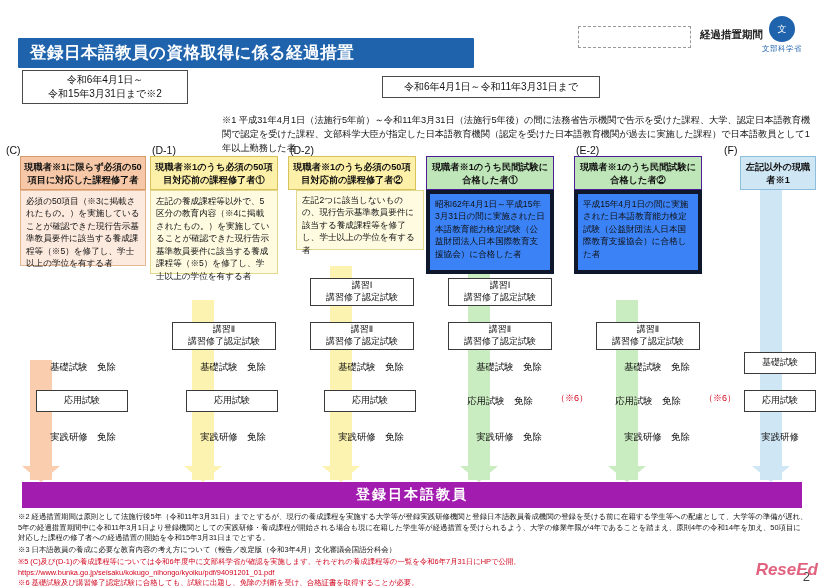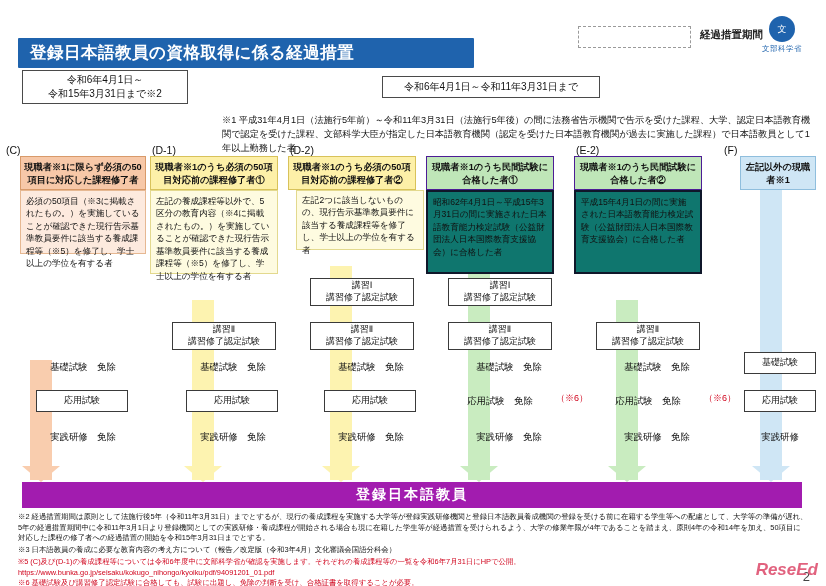--- a/index.html
+++ b/index.html
@@ -78,21 +78,21 @@
     position:absolute; font-size:8.6px; line-height:1.45; color:#111;
     padding:4px 5px; text-align:left;
   }
 
   
   .c-orange-h { background:#f7c8a8; border:1px solid #d89a6a; }
   .c-orange-b { background:#fdeade; border:1px solid #e6b892; }
   .c-yellow-h { background:#fdf0a8; border:1px solid #d8c25a; }
   .c-yellow-b { background:#fefbe0; border:1px solid #e3d98e; }
   .c-green-h  { background:#bfe6b8; border:1px solid #4c1d95; }
-  .c-green-b  { background:#0f766e; border:2px solid #0f172a; }
+  .c-green-b  { background:#3b82f6; border:4px solid #0f172a; }
   .c-blue-h   { background:#cfe6f5; border:1px solid #8fbedd; }
 
   
   .flow-box {
     position:absolute; text-align:center; font-size:9px; line-height:1.3;
     color:#111; background:#ffffff; border:1px solid #3a3a3a;
     display:flex; align-items:center; justify-content:center;
     padding:2px;
   }
   .flat-text {
@@ -169,21 +169,21 @@
   <div class="band" style="left:616px; top:300px; width:22px; height:180px; background:#c9ecc0;"></div>
   <div class="band" style="left:608px; top:466px; width:0;height:0;border-left:19px solid transparent;border-right:19px solid transparent;border-top:16px solid #c9ecc0;"></div>
 
   <div class="band" style="left:760px; top:190px; width:22px; height:290px; background:#cfe6f5;"></div>
   <div class="band" style="left:752px; top:466px; width:0;height:0;border-left:19px solid transparent;border-right:19px solid transparent;border-top:16px solid #cfe6f5;"></div>
 
   <div class="col-letter" style="left:6px; top:144px;">(C)</div>
   <div class="col-head c-orange-h" style="left:20px; top:156px; width:126px; height:34px;">
     <span>現職者※1に限らず必須の50項目に対応した課程修了者</span>
   </div>
-  <div class="col-body c-orange-b" style="left:20px; top:190px; width:126px; height:64px;">
+  <div class="col-body c-orange-b" style="left:20px; top:190px; width:126px; height:76px;">
     <span>必須の50項目（※3に掲載されたもの。）を実施していることが確認できた現行告示基準教員要件に該当する養成課程等（※5）を修了し、学士以上の学位を有する者</span>
   </div>
 
   <div class="flat-text" style="left:20px; top:358px; width:126px; height:18px;">基礎試験　免除</div>
   <div class="flow-box" style="left:36px; top:390px; width:92px; height:22px;">応用試験</div>
   <div class="flat-text" style="left:20px; top:428px; width:126px; height:18px;">実践研修　免除</div>
 
   <div class="col-letter" style="left:152px; top:144px;">(D-1)</div>
   <div class="col-head c-yellow-h" style="left:150px; top:156px; width:128px; height:34px;">
     <span>現職者※1のうち必須の50項目対応前の課程修了者①</span>

